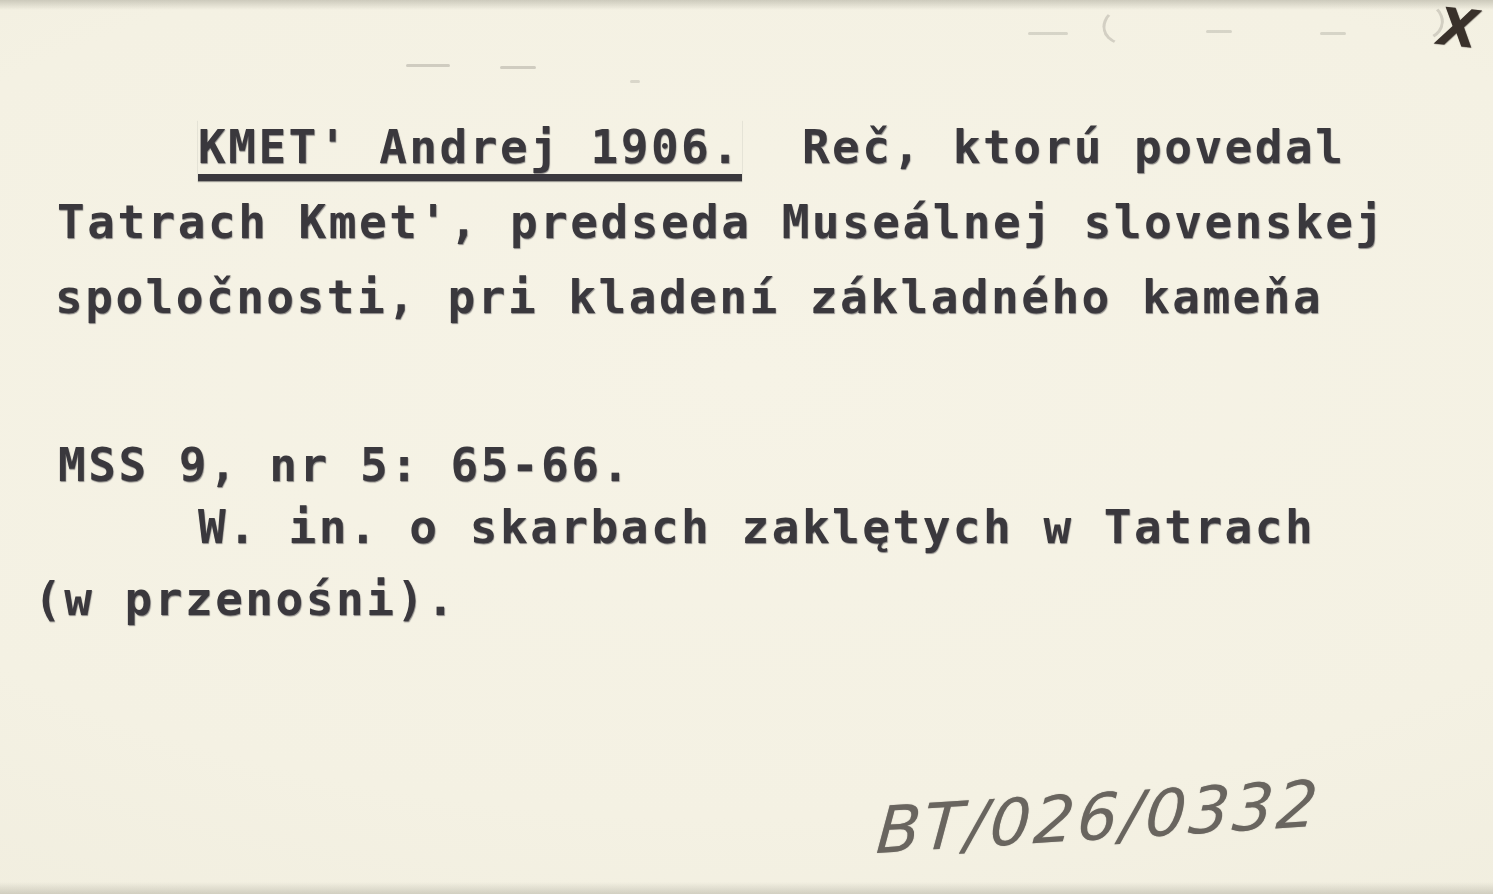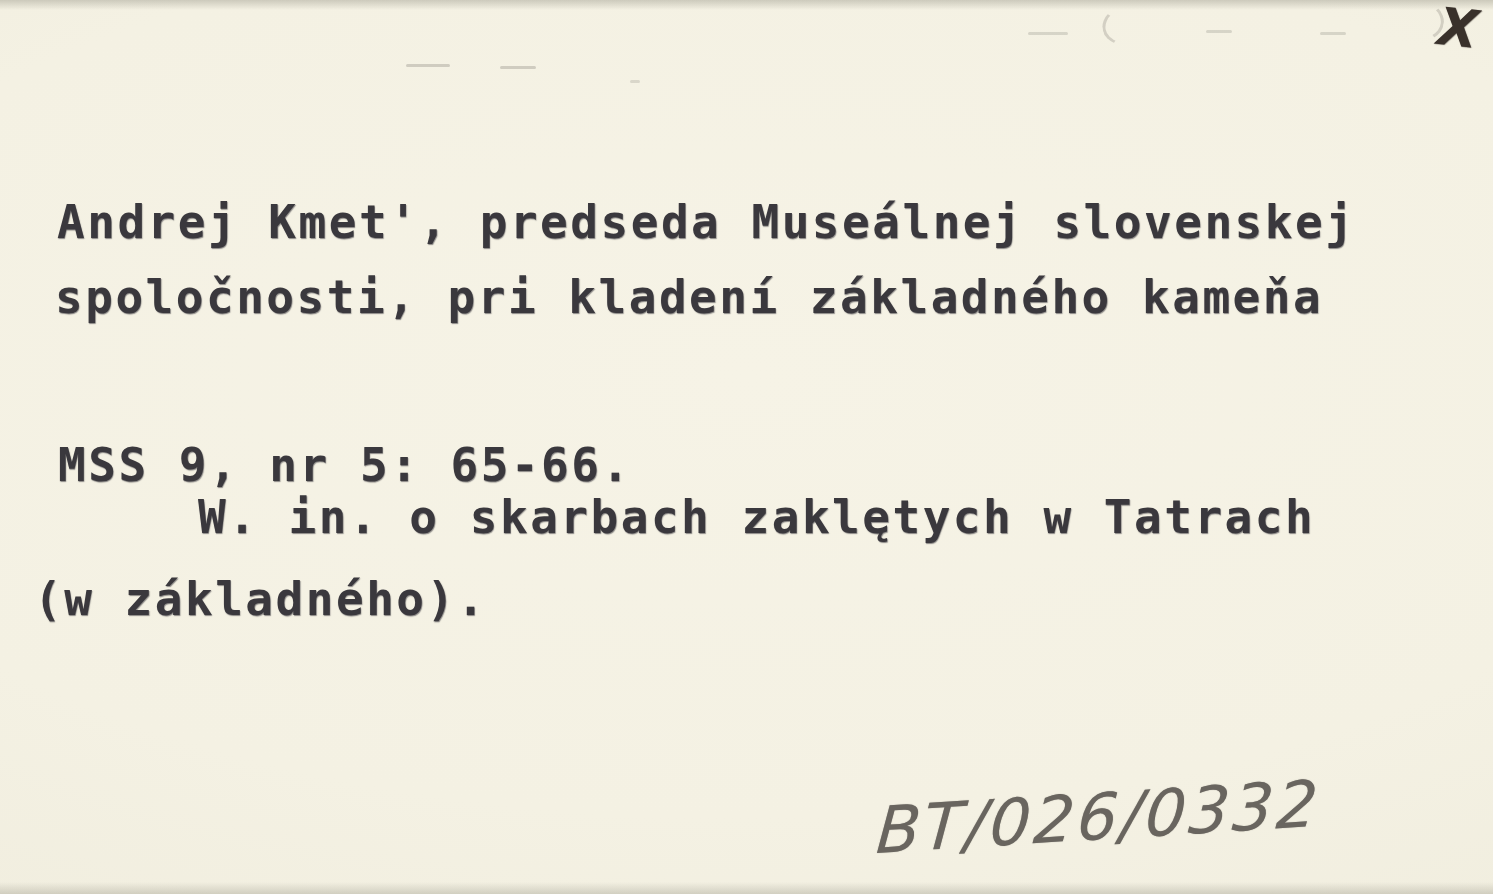--- a/index.html
+++ b/index.html
@@ -50,21 +50,21 @@
     line-height: 1;
     color: #3a383d;
     text-shadow: 0.6px 0.6px 1.1px rgba(48,46,52,0.55);
   }
 
   .t1 { top: 78px;  left: 198px; }
   .t2 { top: 153px; left: 57px;  }
   .t3 { top: 228px; left: 55px;  }
   .t4 { top: 303px; left: 55px;  }
   .t5 { top: 396px; left: 58px;  }
-  .t6 { top: 448px; left: 198px; }
+  .t6 { top: 458px; left: 198px; }
   .t7 { top: 530px; left: 34px;  }
 
   .title-underline {
     border-bottom: 7px solid #3a383d;
     box-shadow: 0 1px 1px rgba(48,46,52,0.45);
   }
 
   
   .handwritten-id {
     position: absolute;
@@ -134,27 +134,28 @@
   <div class="artifact dash a2"></div>
   <div class="artifact dash a3"></div>
   <div class="artifact dash a4"></div>
   <div class="artifact dash a5"></div>
   <div class="artifact dash a6"></div>
   <div class="artifact arc-left"></div>
   <div class="artifact arc-right"></div>
 
   <div class="corner-x">X</div>
 
+  <p class="tline t1"><span class="title-underline">KMET' Andrej 1906.</span><span>  Reč, ktorú povedal</span></p>
 
-  <p class="tline t2">Andrej Kmet', predseda Museálnej slovenskej</p>
+  <p class="tline t2">Tatrach Kmet', predseda Museálnej slovenskej</p>
 
   <p class="tline t3">spoločnosti, pri kladení základného kameňa</p>
 
 
   <p class="tline t5">MSS 9, nr 5: 65-66.</p>
 
   <p class="tline t6">W. in. o skarbach zaklętych w Tatrach</p>
 
-  <p class="tline t7">(w základného).</p>
+  <p class="tline t7">(w przenośni).</p>
 
   <div class="handwritten-id">BT/026/0332</div>
 
 </div>
 
 </body></html>

